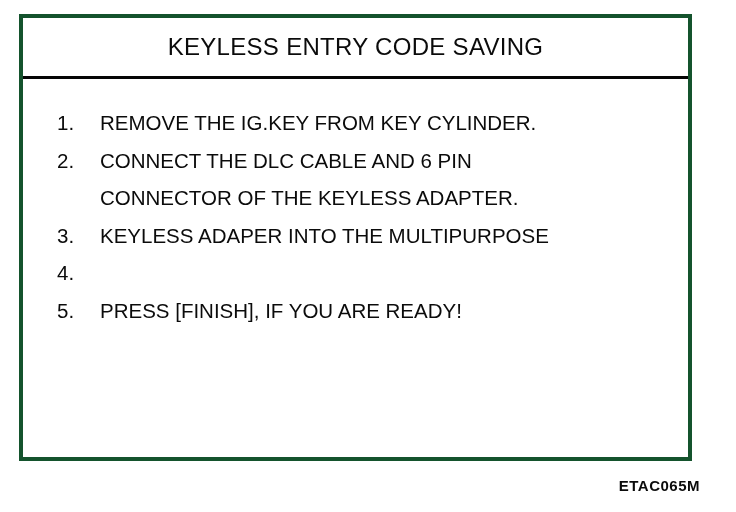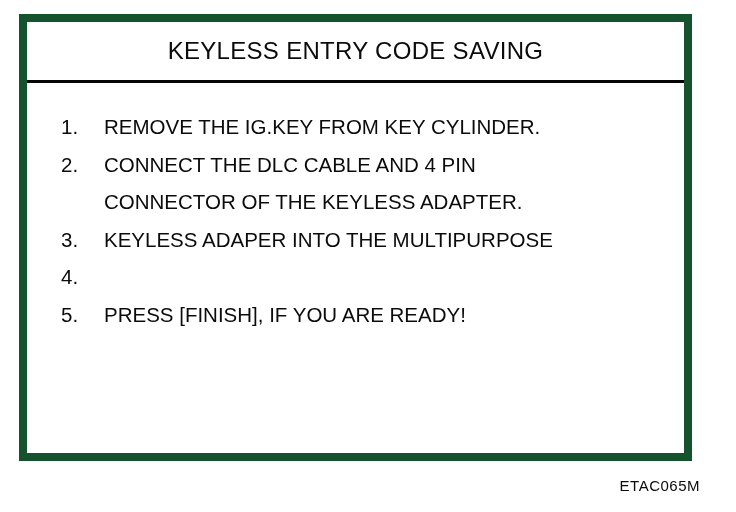--- a/index.html
+++ b/index.html
@@ -15,21 +15,21 @@
     font-family: "Liberation Sans", sans-serif;
     color: #0b0b0b;
     -webkit-font-smoothing: none;
   }
   .panel {
     position: absolute;
     left: 19px;
     top: 14px;
     width: 673px;
     height: 447px;
-    border: 8px solid #14532d;
+    border: 4px solid #14532d;
     box-sizing: border-box;
     background: #ffffff;
   }
   .panel-header {
     height: 58px;
     border-bottom: 3px solid #050505;
     display: flex;
     align-items: center;
     justify-content: center;
   }
@@ -59,21 +59,21 @@
     margin-left: 12px;
   }
   .step .line {
     white-space: nowrap;
   }
   .figure-code {
     position: absolute;
     right: 36px;
     top: 477px;
     font-size: 15px;
-    font-weight: normal;
+    font-weight: bold;
     letter-spacing: 0.5px;
     white-space: nowrap;
   }
 </style>
 </head>
 <body>
 
 <div class="panel">
   <div class="panel-header">
     <div class="panel-title">KEYLESS ENTRY CODE SAVING</div>
@@ -83,21 +83,21 @@
     <div class="step">
       <span class="num">1.</span>
       <div class="lines">
         <div class="line">REMOVE THE IG.KEY FROM KEY CYLINDER.</div>
       </div>
     </div>
 
     <div class="step">
       <span class="num">2.</span>
       <div class="lines">
-        <div class="line">CONNECT THE DLC CABLE AND 4 PIN</div>
+        <div class="line">CONNECT THE DLC CABLE AND 6 PIN</div>
         <div class="line">CONNECTOR OF THE KEYLESS ADAPTER.</div>
       </div>
     </div>
 
     <div class="step">
       <span class="num">3.</span>
       <div class="lines">
         <div class="line">KEYLESS ADAPER INTO THE MULTIPURPOSE</div>
       </div>
     </div>

